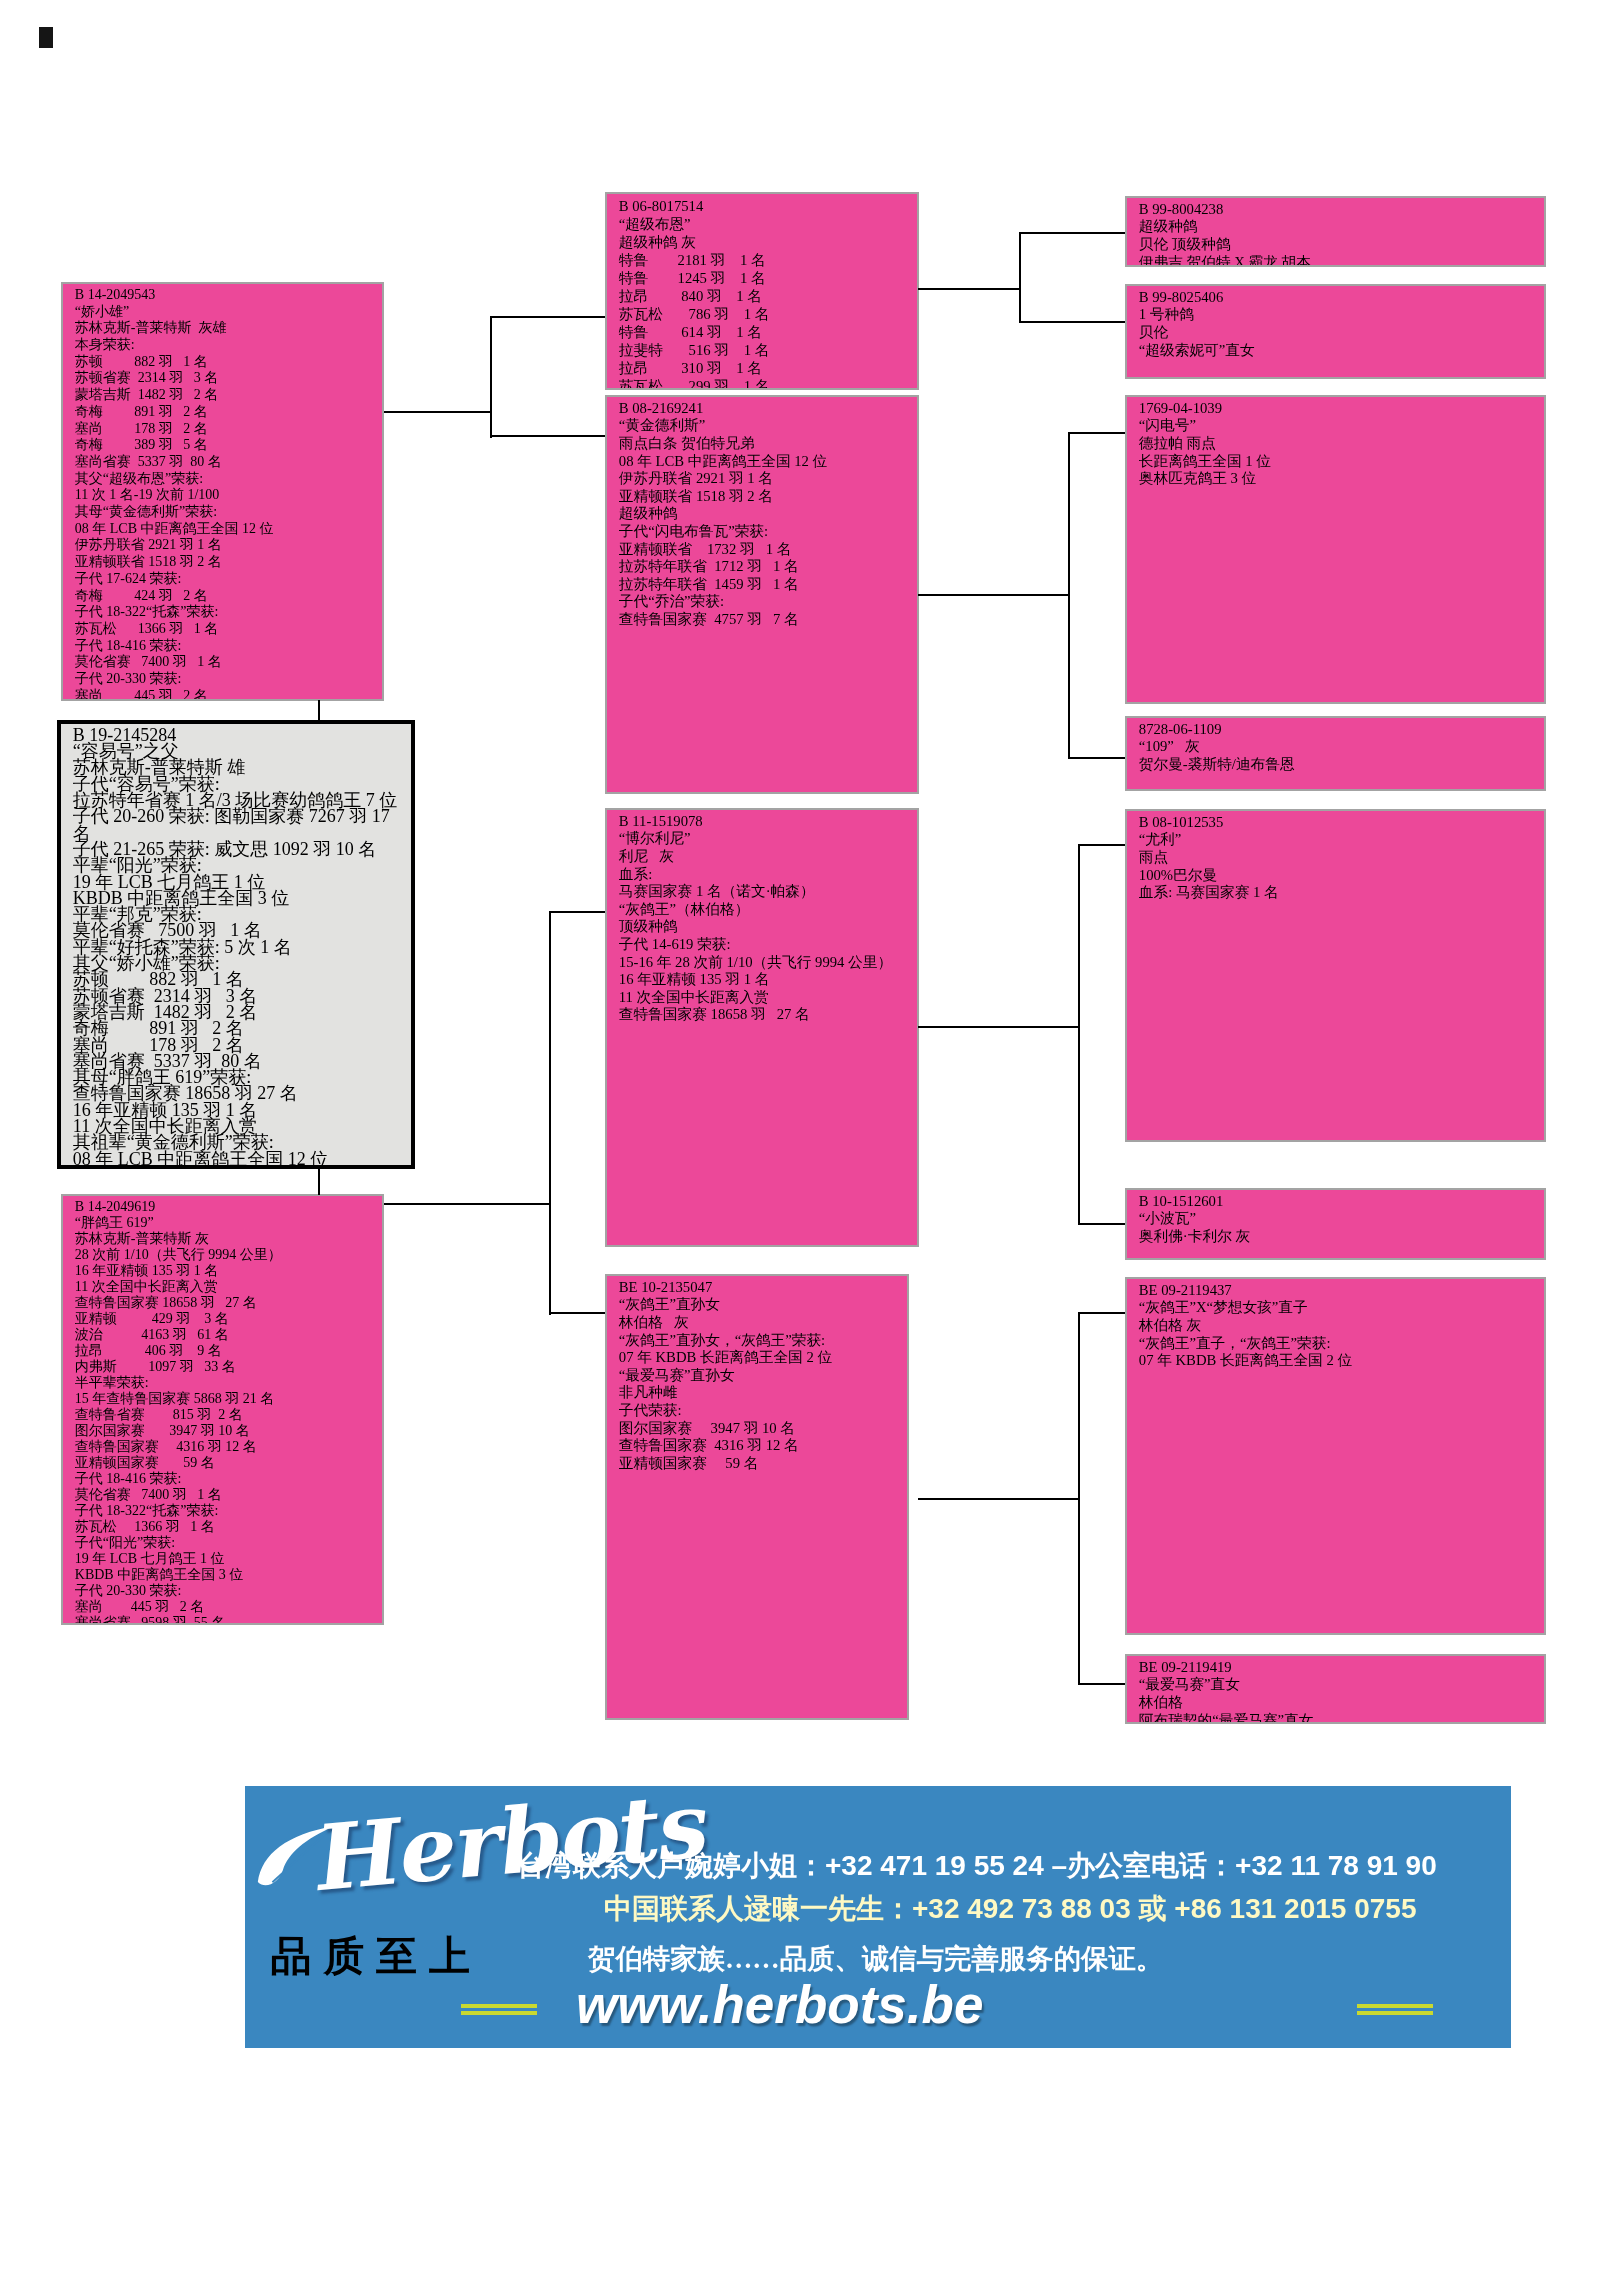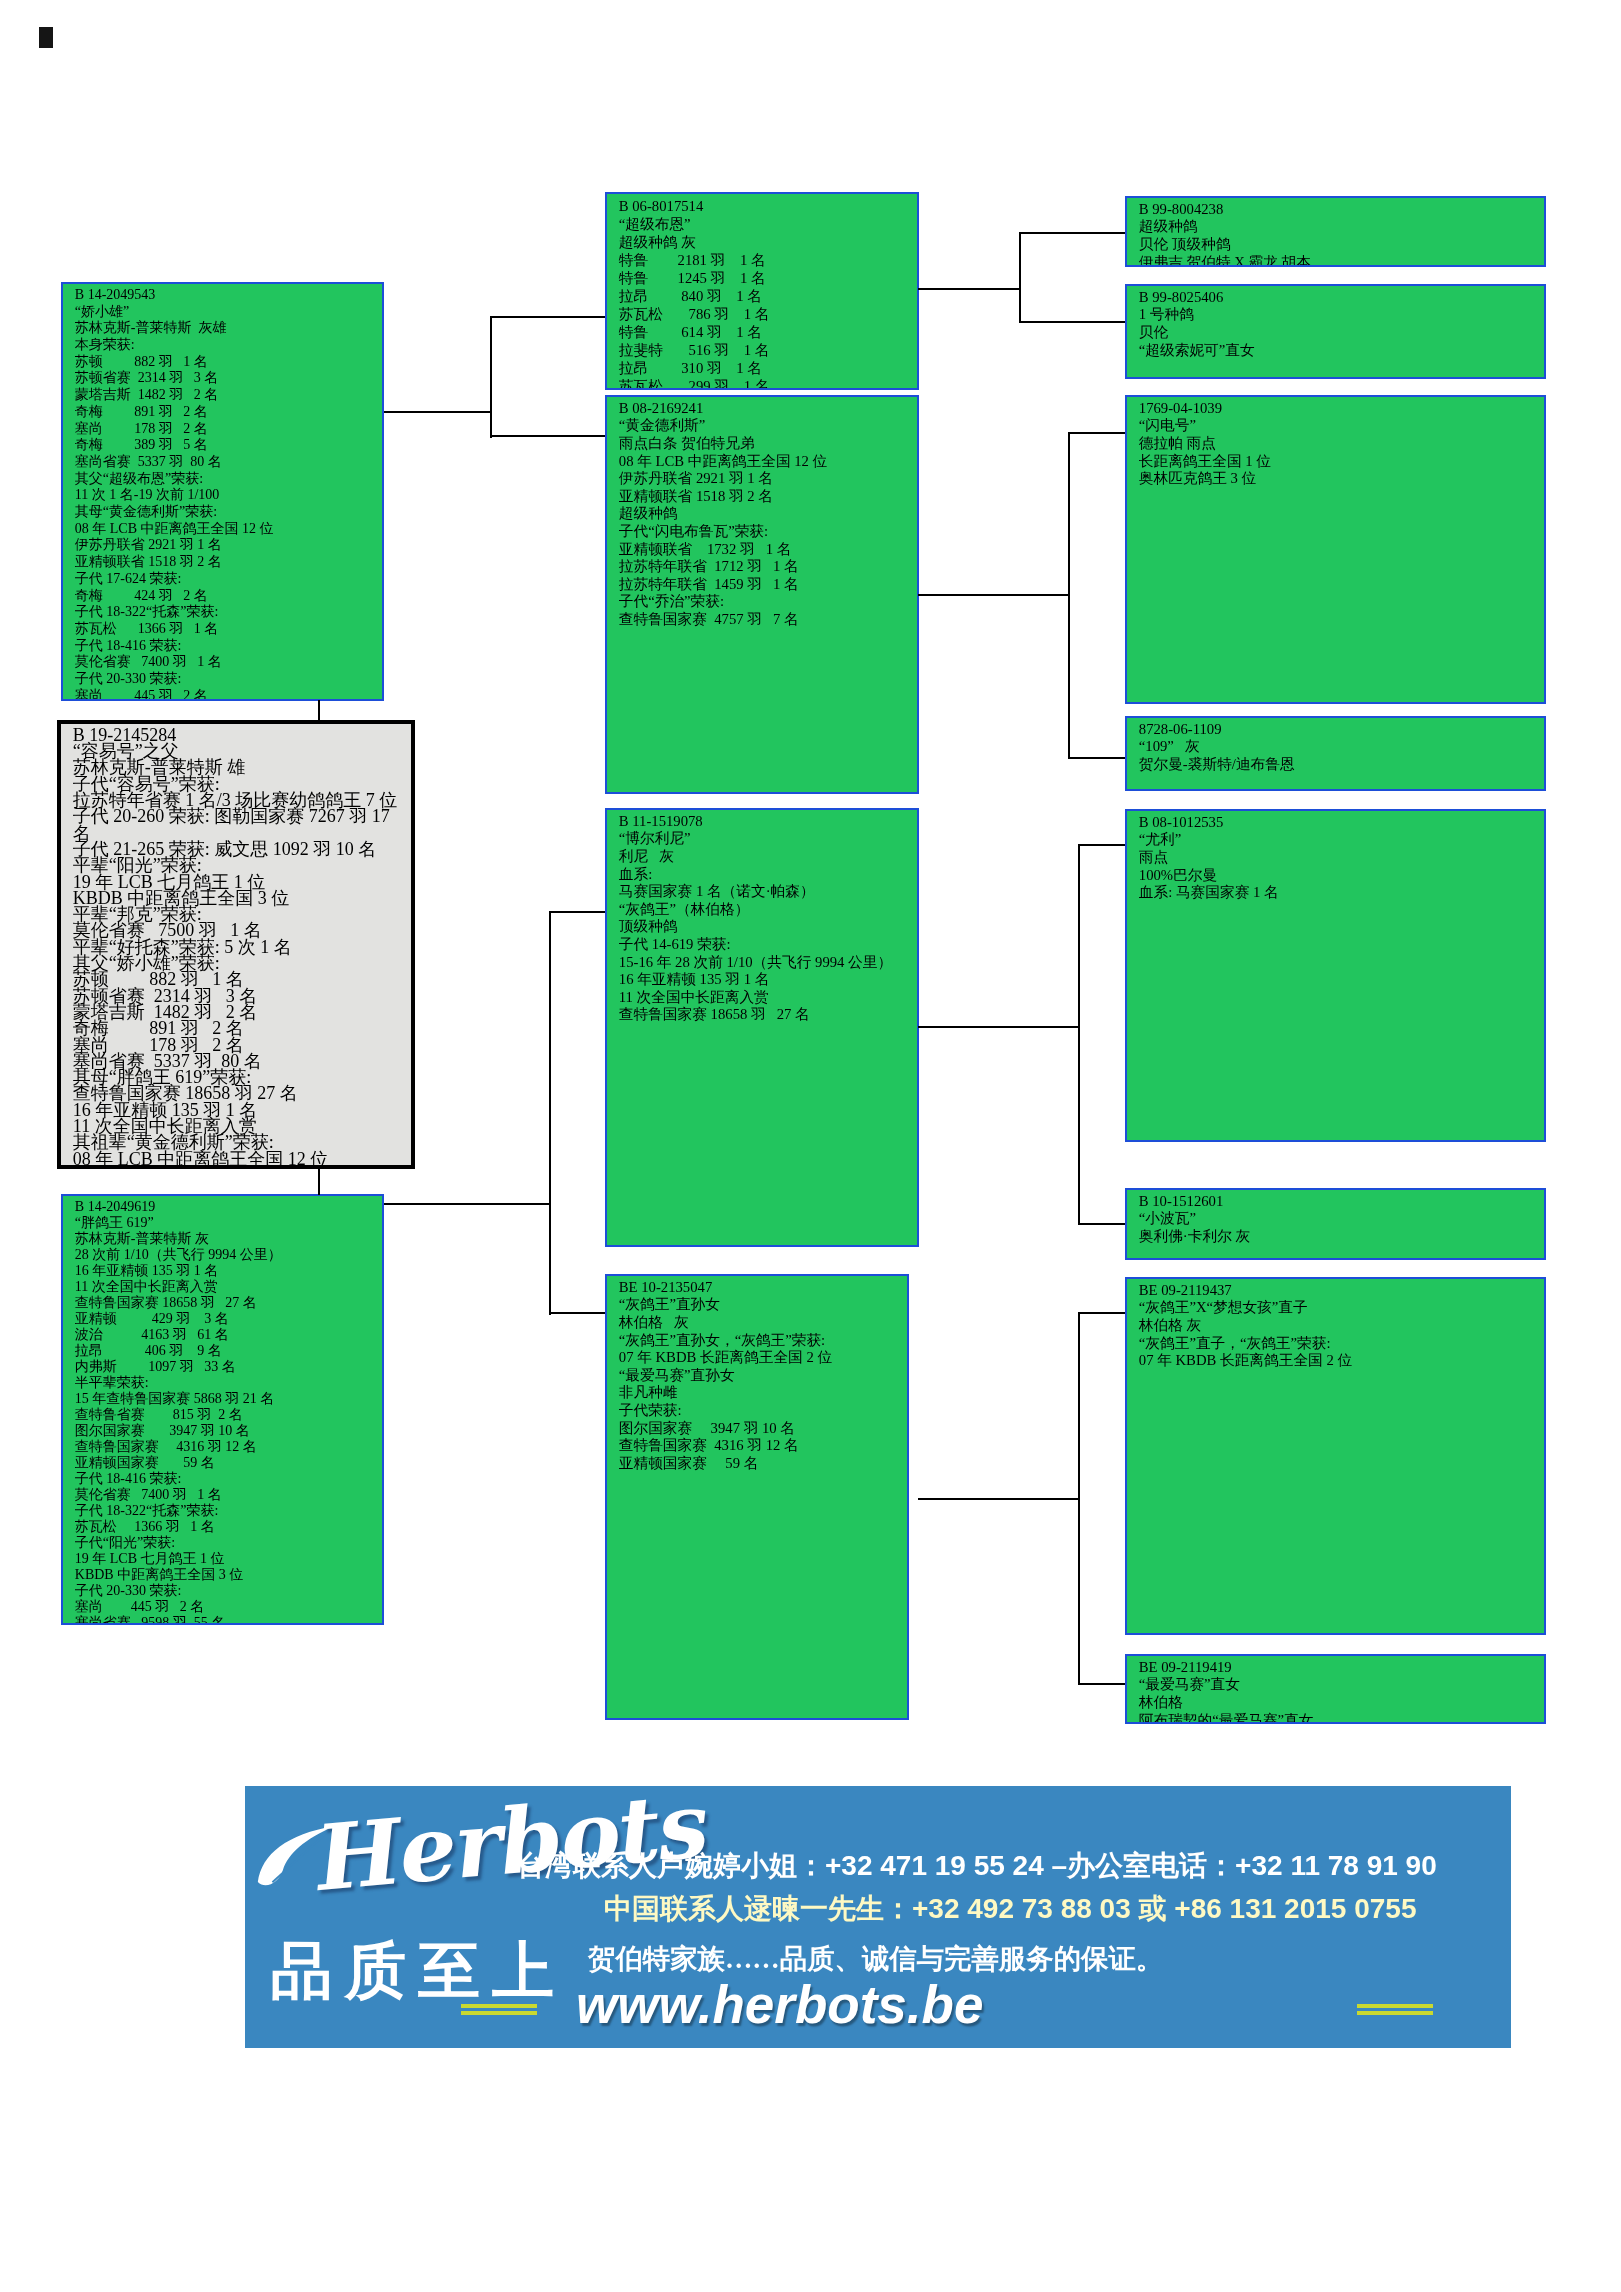--- a/index.html
+++ b/index.html
@@ -1,30 +1,30 @@
 <!DOCTYPE html>
 <html><head>
 <meta charset="utf-8">
 <style>
   html,body{margin:0;padding:0;background:#888;}
   #page{position:relative;width:1621px;height:2293px;background:#ffffff;
         font-family:"Liberation Serif","DejaVu Serif",serif;color:#000;overflow:hidden;}
-  .box{position:absolute;background:#22c55e;border:2px solid #1d4ed8;box-sizing:border-box;
+  .box{position:absolute;background:#ec4899;border:2px solid #a3a3a3;box-sizing:border-box;
        padding:2.9px 5.9px 0 11.8px;font-size:14.7px;line-height:17.6px;overflow:hidden;}
   .box .bl{white-space:pre-wrap;}
   .box.highlight{border:4.9px solid #000;background:#e2e2e0;}
   .conn{position:absolute;background:#000;}
   .corner-mark{position:absolute;background:#151515;}
   
   .banner{position:absolute;left:245px;top:1786px;width:1266px;height:262px;background:#3a87c0;}
   .logo-script{position:absolute;left:71px;top:2px;font-family:"DejaVu Serif",serif;
       font-style:italic;font-weight:bold;font-size:90px;color:#fff;transform:rotate(-5deg);
       text-shadow:2.9px 3.9px 2.9px rgba(15,35,75,.45);letter-spacing:-2px;}
   .logo-feather{position:absolute;left:5.9px;top:41px;transform:rotate(-14deg);}
-  .logo-tagline{position:absolute;left:25.5px;top:143px;font-size:62px;font-weight:bold;color:#ffffff;
+  .logo-tagline{position:absolute;left:25.5px;top:143px;font-size:41px;font-weight:bold;color:#000000;
       letter-spacing:11.8px;font-family:"Liberation Serif",serif;}
   .b-emails{position:absolute;left:261px;top:15.7px;font-family:"Liberation Sans",sans-serif;
       font-weight:bold;font-size:25.5px;color:#fff;white-space:nowrap;}
   .b-tw{position:absolute;left:272px;top:61px;font-family:"Liberation Sans",sans-serif;
       font-weight:bold;font-size:28px;color:#fff;white-space:nowrap;}
   .b-cn{position:absolute;left:359px;top:104px;font-family:Liberation Sans, sans-serif;
       font-weight:bold;font-size:28px;color:#fef9c3;white-space:nowrap;}
   .b-slogan{position:absolute;left:343px;top:155px;font-family:"Liberation Serif",serif;
       font-weight:bold;font-size:27.4px;color:#fff;white-space:nowrap;}
   .b-url{position:absolute;left:331px;top:188px;font-family:"Liberation Sans",sans-serif;

